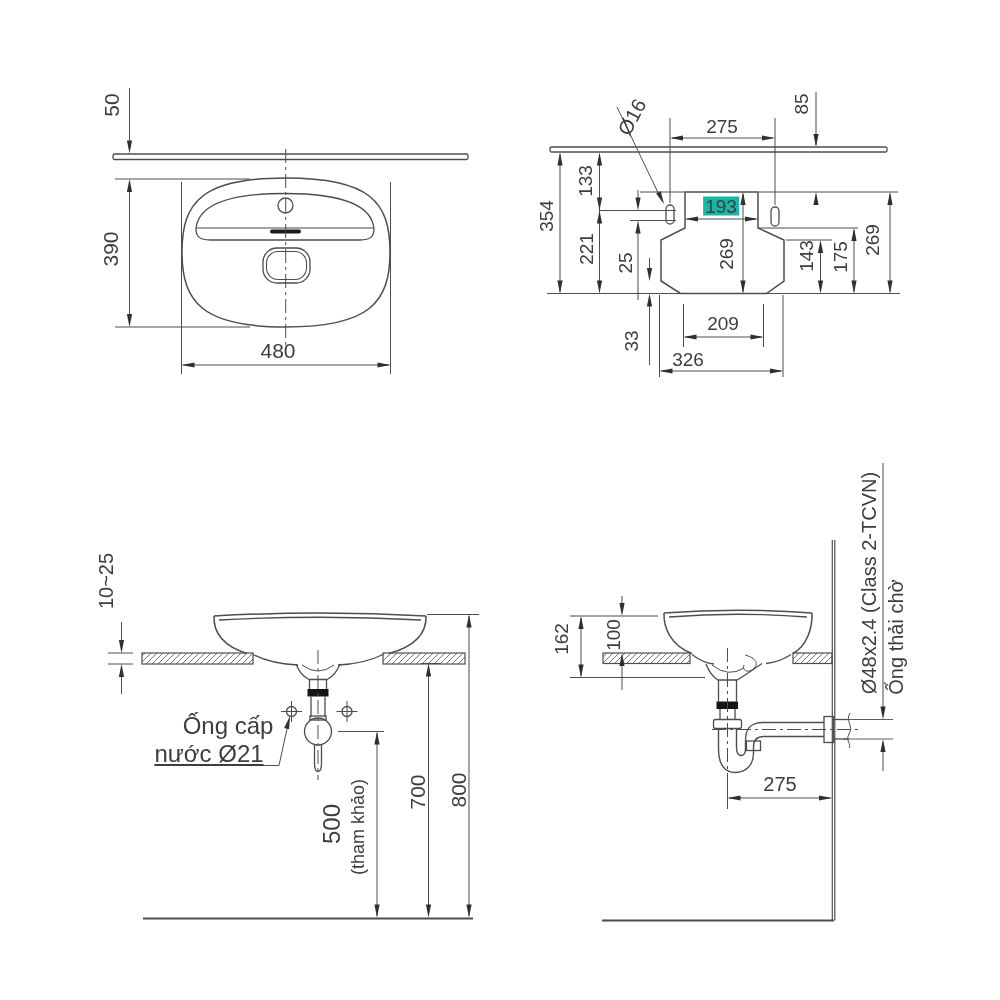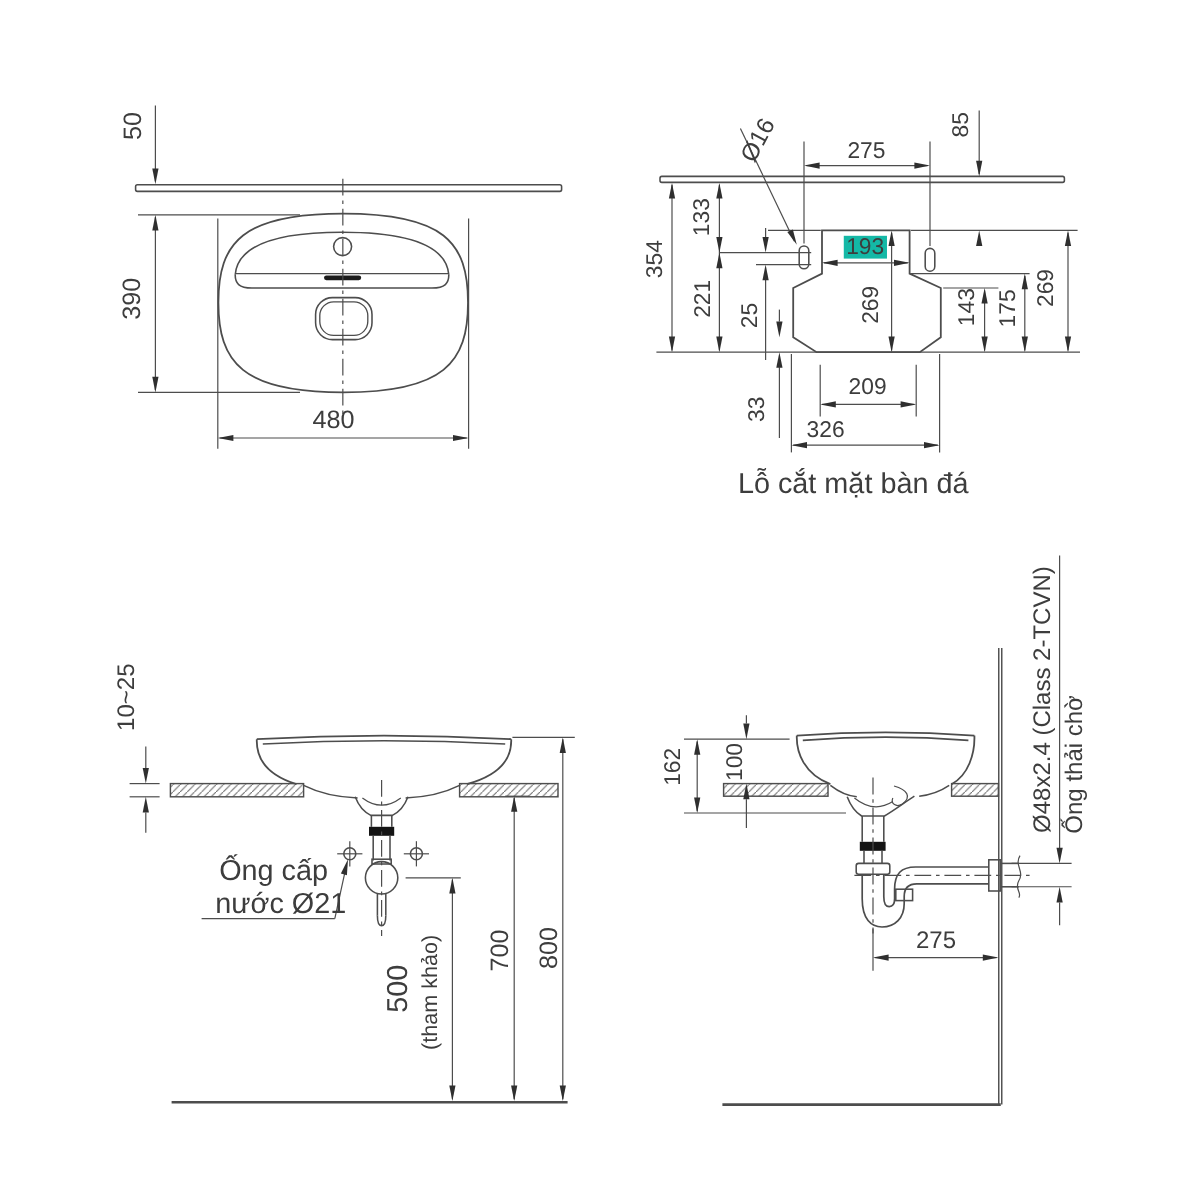--- a/index.html
+++ b/index.html
@@ -287,25 +287,24 @@
   <div class="t r90 s19" style="left:586px;top:249px;">221</div>
   <div class="t r90 s19" style="left:625px;top:263px;">25</div>
   <div class="t s19" style="left:721px;top:206px;background:#14b8a6;padding:0 2px;">193</div>
   <div class="t r90 s19" style="left:726px;top:254px;">269</div>
   <div class="t r90 s19" style="left:806px;top:256px;">143</div>
   <div class="t r90 s19" style="left:840px;top:257px;">175</div>
   <div class="t r90 s19" style="left:872px;top:240px;">269</div>
   <div class="t r90 s19" style="left:631px;top:341px;">33</div>
   <div class="t s19" style="left:723px;top:323px;text-align:center;">209</div>
   <div class="t s19" style="left:688px;top:359px;">326</div>
-  <div class="t s24" style="left:711px;top:404px;">Lỗ cắt mặt bàn đá</div>
 
   <div class="t r90 s20" style="left:106px;top:581px;">10~25</div>
   <div class="t s24" style="left:228px;top:726px;">Ống cấp</div>
-  <div class="t s24" style="left:234px;top:754px;">nước Ø21</div>
+  <div class="t s24" style="left:209px;top:754px;text-decoration:underline;">nước Ø21</div>
   <div class="t r90 s24" style="left:332px;top:824px;">500</div>
   <div class="t r90 s18" style="left:358px;top:827px;">(tham khảo)</div>
   <div class="t r90 s21" style="left:417px;top:792px;">700</div>
   <div class="t r90 s21" style="left:458px;top:790px;">800</div>
 
   <div class="t r90 s19" style="left:561px;top:639px;">162</div>
   <div class="t r90 s19" style="left:613px;top:635px;">100</div>
   <div class="t r90 s20" style="left:869px;top:583px;">Ø48x2.4 (Class 2-TCVN)</div>
   <div class="t r90 s20" style="left:896px;top:637px;">Ống thải chờ</div>
   <div class="t s20" style="left:780px;top:784px;">275</div>

